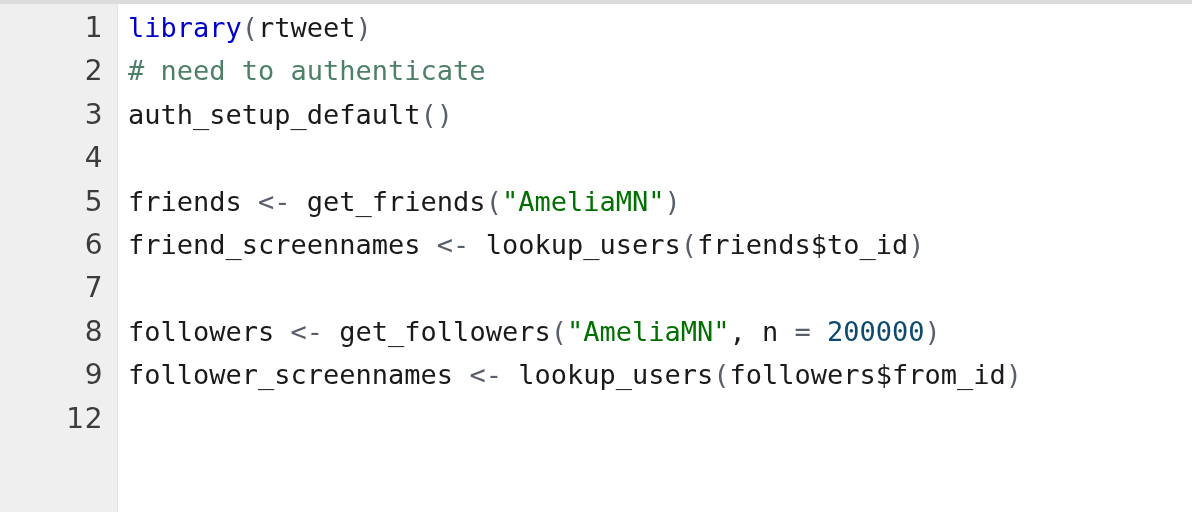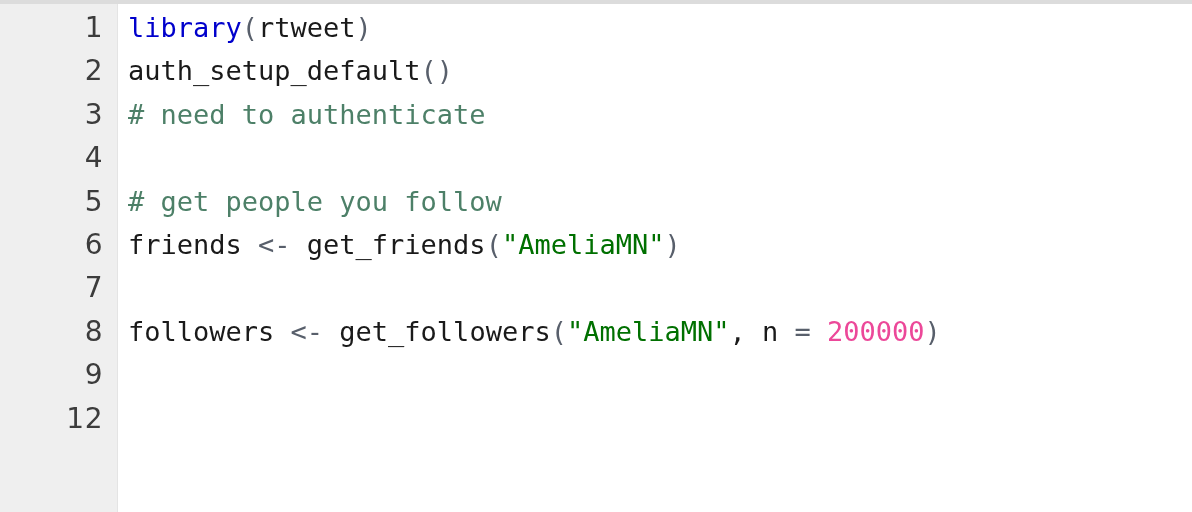--- a/index.html
+++ b/index.html
@@ -81,21 +81,21 @@
     font-size: 27px;
     white-space: pre;
     color: #1a1a1a;
     letter-spacing: 0px;
   }
 
   
   .tok-keyword  { color: #0000cc; }
   .tok-comment  { color: #4d8068; }
   .tok-string   { color: #007000; }
-  .tok-number   { color: #ec4899; }
+  .tok-number   { color: #0c4a6e; }
   .tok-operator { color: #585f6b; }
   .tok-punct    { color: #585f6b; }
   .tok-plain    { color: #1a1a1a; }
 </style>
 </head>
 <body>
 
 <div id="editor">
 
   <div class="top-strip"></div>
@@ -110,24 +110,25 @@
         <div class="gutter-line">5</div>
         <div class="gutter-line">6</div>
         <div class="gutter-line">7</div>
         <div class="gutter-line">8</div>
         <div class="gutter-line">9</div>
         <div class="gutter-line">12</div>
       </div>
 
     <div class="code-area" id="code-area">
         <div class="code-line"><span class="tok-keyword">library</span><span class="tok-punct">(</span><span class="tok-plain">rtweet</span><span class="tok-punct">)</span></div>
+        <div class="code-line"><span class="tok-comment"># need to authenticate</span></div>
         <div class="code-line"><span class="tok-plain">auth_setup_default</span><span class="tok-punct">()</span></div>
-        <div class="code-line"><span class="tok-comment"># need to authenticate</span></div>
         <div class="code-line">&nbsp;</div>
-        <div class="code-line"><span class="tok-comment"># get people you follow</span></div>
         <div class="code-line"><span class="tok-plain">friends </span><span class="tok-operator">&lt;-</span><span class="tok-plain"> get_friends</span><span class="tok-punct">(</span><span class="tok-string">"AmeliaMN"</span><span class="tok-punct">)</span></div>
+        <div class="code-line"><span class="tok-plain">friend_screennames </span><span class="tok-operator">&lt;-</span><span class="tok-plain"> lookup_users</span><span class="tok-punct">(</span><span class="tok-plain">friends$to_id</span><span class="tok-punct">)</span></div>
         <div class="code-line">&nbsp;</div>
         <div class="code-line"><span class="tok-plain">followers </span><span class="tok-operator">&lt;-</span><span class="tok-plain"> get_followers</span><span class="tok-punct">(</span><span class="tok-string">"AmeliaMN"</span><span class="tok-plain">, n </span><span class="tok-operator">=</span><span class="tok-plain"> </span><span class="tok-number">200000</span><span class="tok-punct">)</span></div>
+        <div class="code-line"><span class="tok-plain">follower_screennames </span><span class="tok-operator">&lt;-</span><span class="tok-plain"> lookup_users</span><span class="tok-punct">(</span><span class="tok-plain">followers$from_id</span><span class="tok-punct">)</span></div>
         <div class="code-line">&nbsp;</div>
       </div>
 
   </div>
 </div>
 
 </body></html>

